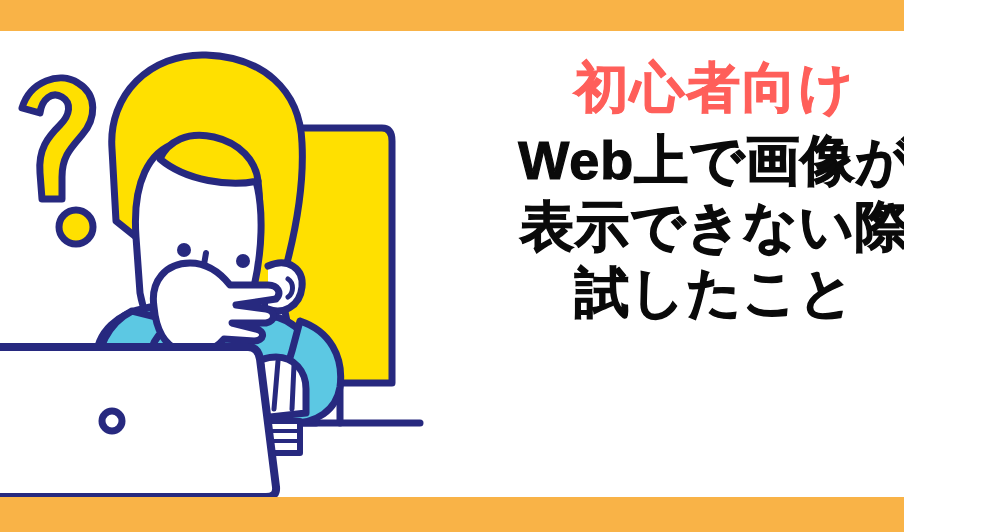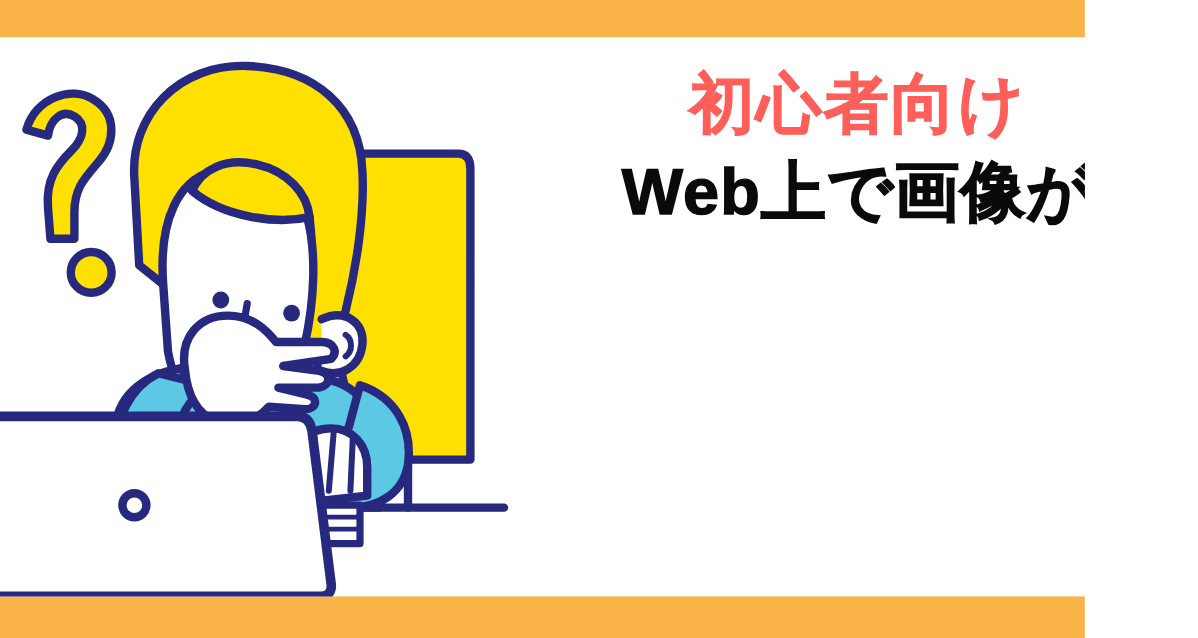--- a/index.html
+++ b/index.html
@@ -133,15 +133,17 @@
 
         <path d="M-40 316 L248 316 Q258 316, 260 328 L276 456 Q277 466, 266 466 L-40 466 Z" fill="#ffffff" stroke="#27297f" stroke-width="8"></path>
         <circle cx="112" cy="390" r="10" fill="#ffffff" stroke="#27297f" stroke-width="7"></circle>
       </g>
     </svg>
   </div>
 
   <div id="text-block">
     <div id="eyebrow">初心者向け</div>
     <div class="title-line">Web上で画像が</div>
+    <div class="title-line">表示できない際</div>
+    <div class="title-line">試したこと</div>
   </div>
 
 </div>
 
 </body></html>

